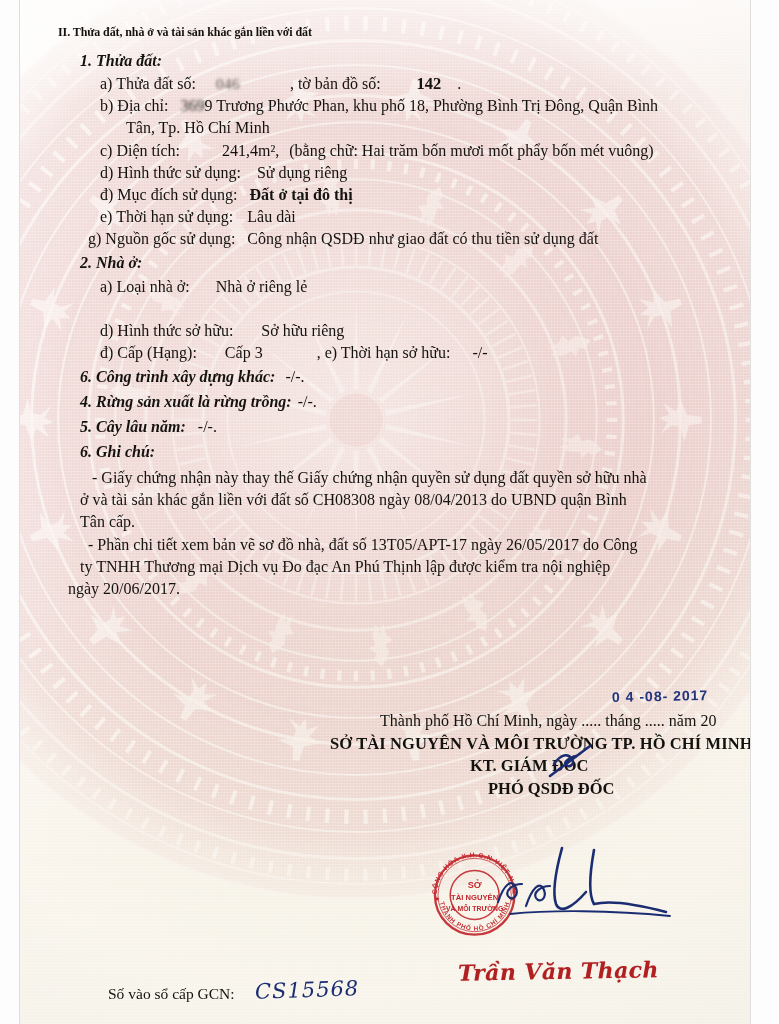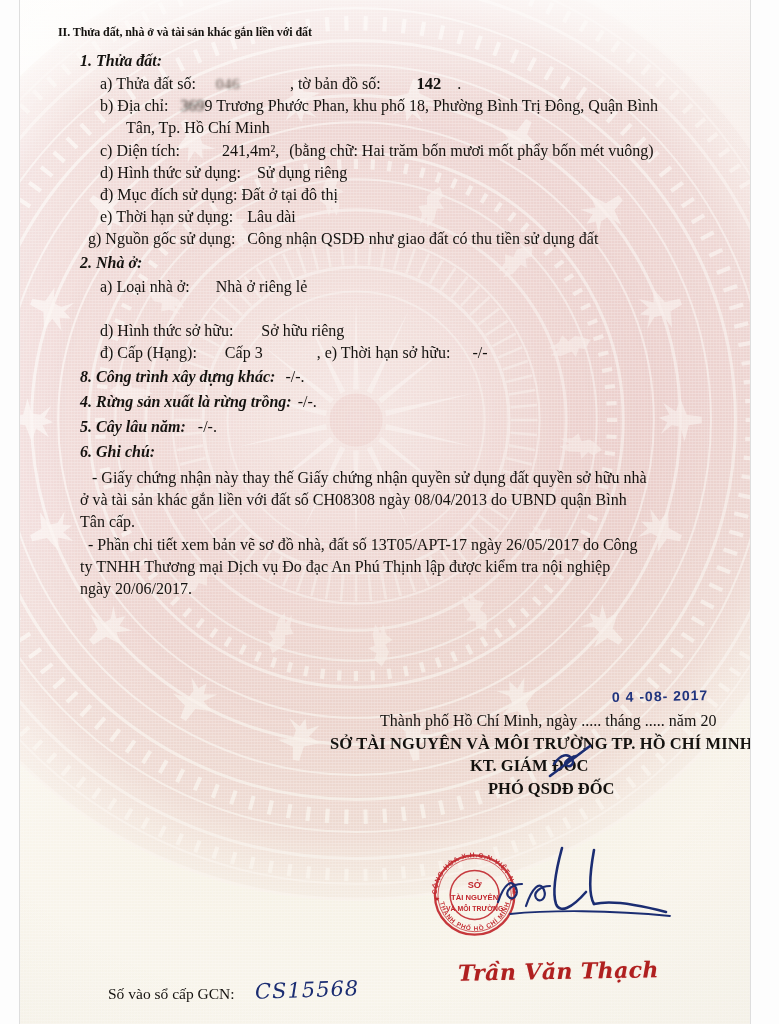--- a/index.html
+++ b/index.html
@@ -366,21 +366,21 @@
         <span class="val" style="margin-left:6px;">(bằng chữ: Hai trăm bốn mươi mốt phẩy bốn mét vuông)</span>
       </div>
 
       <div class="tx" style="left:80px;top:165px;">
         <span class="lbl">d) Hình thức sử dụng:</span>
         <span class="val" style="margin-left:12px;">Sử dụng riêng</span>
       </div>
 
       <div class="tx" style="left:80px;top:187px;">
         <span class="lbl">đ) Mục đích sử dụng:</span>
-        <span class="val" style="">Đất ở tại đô thị</span>
+        <span class="val" style="margin-left:8px;font-weight:bold;">Đất ở tại đô thị</span>
       </div>
 
       <div class="tx" style="left:80px;top:209px;">
         <span class="lbl">e) Thời hạn sử dụng:</span>
         <span class="val" style="margin-left:10px;">Lâu dài</span>
       </div>
 
       <div class="tx" style="left:68px;top:231px;">
         <span class="lbl">g) Nguồn gốc sử dụng:</span>
         <span class="val" style="margin-left:8px;">Công nhận QSDĐ như giao đất có thu tiền sử dụng đất</span>
@@ -400,21 +400,21 @@
       </div>
 
       <div class="tx" style="left:80px;top:345px;">
         <span class="lbl">đ) Cấp (Hạng):</span>
         <span class="val" style="margin-left:24px;">Cấp 3</span>
         <span class="lbl" style="margin-left:50px;">, e) Thời hạn sở hữu:</span>
         <span class="val" style="margin-left:18px;">-/-</span>
       </div>
 
       <div class="tx" style="left:60px;top:369px;">
-        <span class="h-sub">8. Công trình xây dựng khác:</span>
+        <span class="h-sub">6. Công trình xây dựng khác:</span>
         <span class="val" style="margin-left:6px;">-/-.</span>
       </div>
 
       <div class="tx" style="left:60px;top:394px;">
         <span class="h-sub">4. Rừng sản xuất là rừng trồng:</span>
         <span class="val" style="margin-left:2px;">-/-.</span>
       </div>
 
       <div class="tx" style="left:60px;top:419px;">
         <span class="h-sub">5. Cây lâu năm:</span>
@@ -422,21 +422,21 @@
       </div>
 
       <div class="tx h-sub" style="left:60px;top:444px;">6. Ghi chú:</div>
 
       <div class="tx note" style="left:72px;top:470px;">- Giấy chứng nhận này thay thế Giấy chứng nhận quyền sử dụng đất quyền sở hữu nhà</div>
       <div class="tx note" style="left:60px;top:492px;">ở và tài sản khác gắn liền với đất số CH08308 ngày 08/04/2013 do UBND quận Bình</div>
       <div class="tx note" style="left:60px;top:514px;">Tân cấp.</div>
 
       <div class="tx note" style="left:68px;top:537px;">- Phần chi tiết xem bản vẽ sơ đồ nhà, đất số 13T05/APT-17 ngày 26/05/2017 do Công</div>
       <div class="tx note" style="left:60px;top:559px;">ty TNHH Thương mại Dịch vụ Đo đạc An Phú Thịnh lập được kiểm tra nội nghiệp</div>
-      <div class="tx note" style="left:60px;top:581px;">ngày 20/06/2017.</div>
+      <div class="tx note" style="left:48px;top:581px;">ngày 20/06/2017.</div>
 
     </div>
 
     <div class="datestamp">0 4 -08- 2017</div>
 
     <div id="signblock">
       <div class="sig-line sig-place">Thành phố Hồ Chí Minh, ngày ..... tháng ..... năm 20</div>
       <div class="sig-line sig-org">SỞ TÀI NGUYÊN VÀ MÔI TRƯỜNG TP. HỒ CHÍ MINH</div>
       <div class="sig-line sig-kt">KT. GIÁM ĐỐC</div>
       <div class="sig-line sig-pgd">PHÓ QSDĐ ĐỐC</div>

